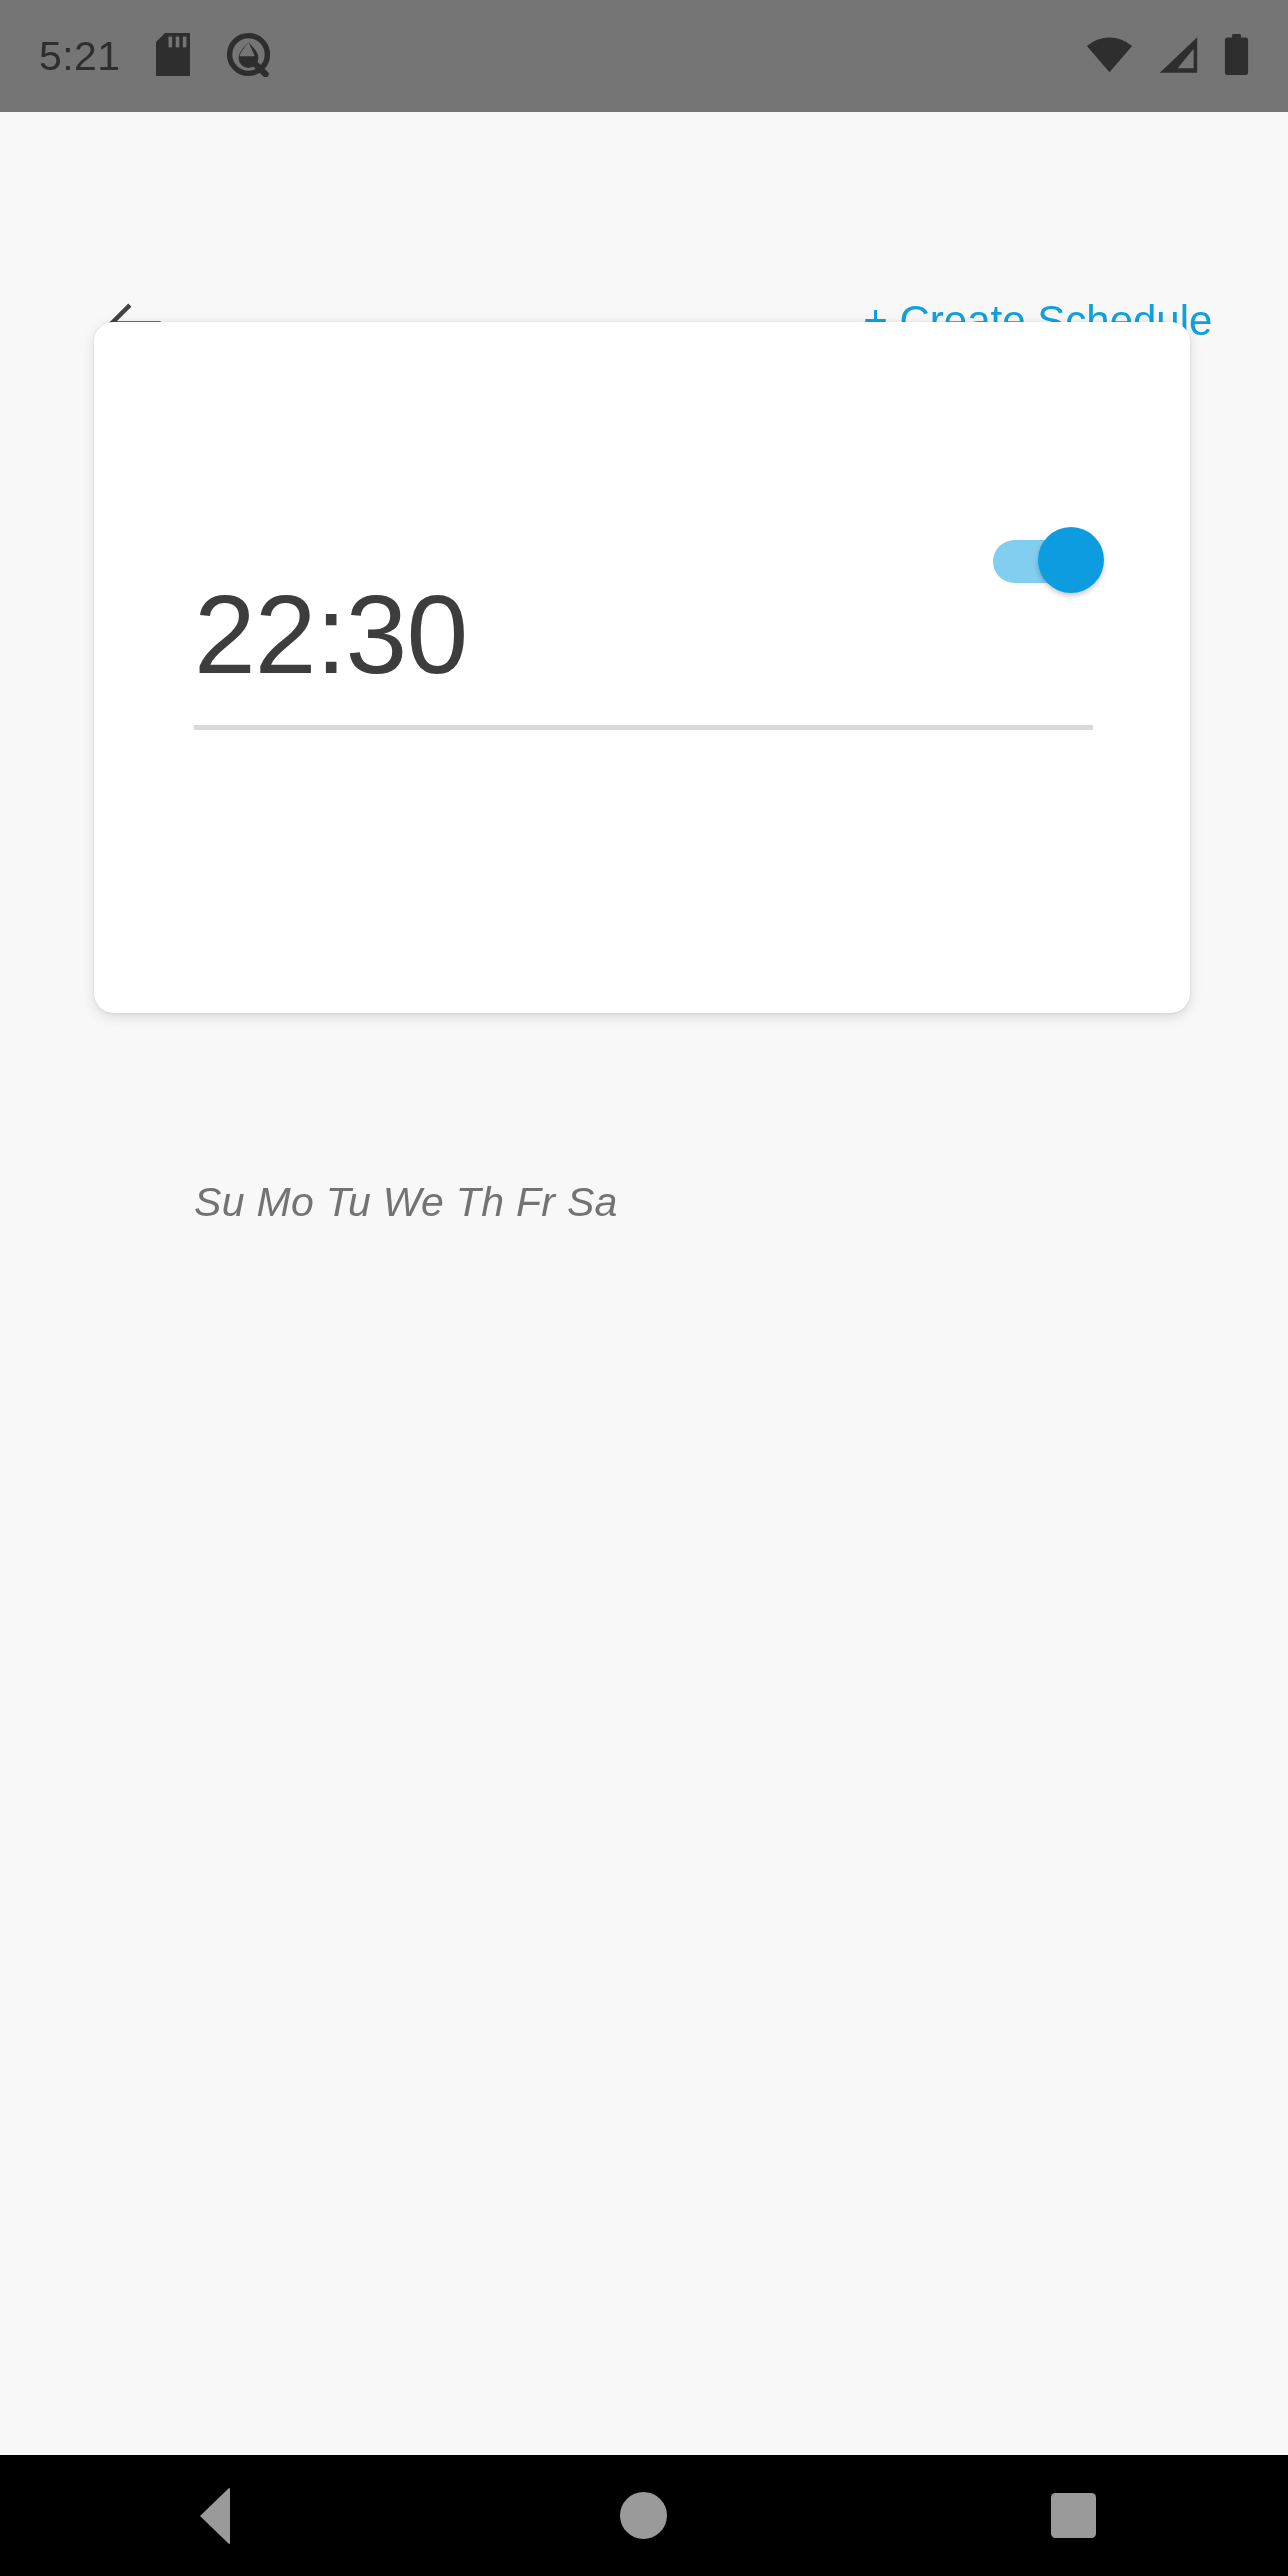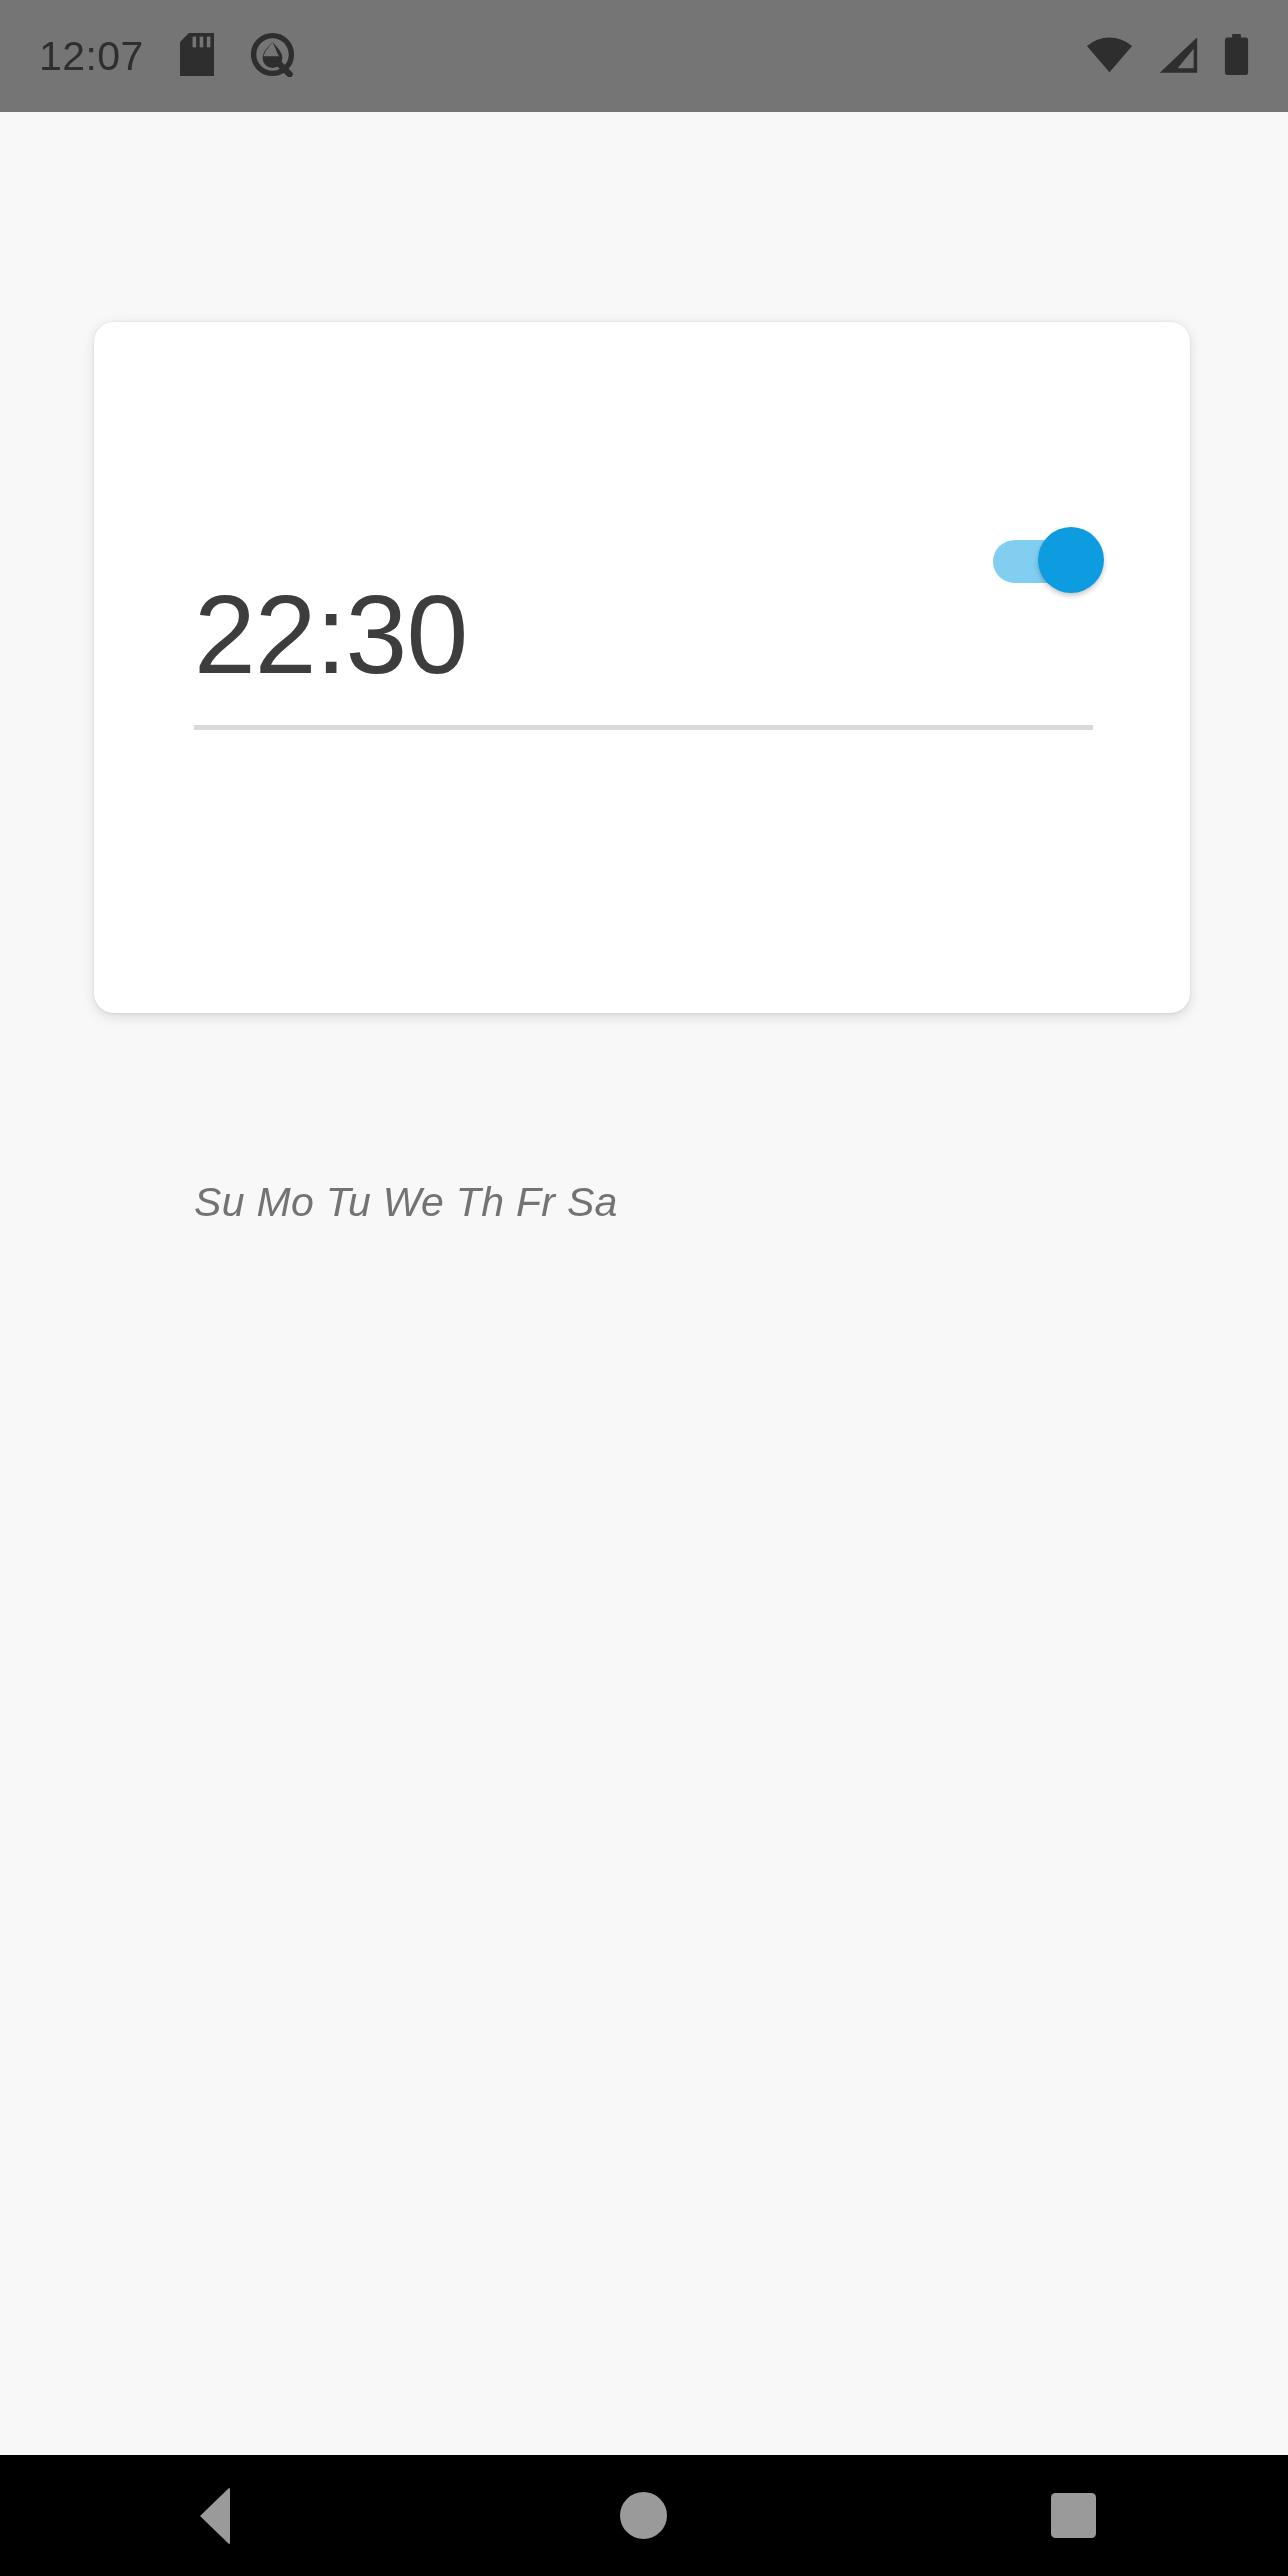--- a/index.html
+++ b/index.html
@@ -144,21 +144,21 @@
     background:#9a9a9a;
   }
 </style>
 </head>
 <body>
 
 <div id="screen">
 
   <div id="status-bar">
     <div id="status-left">
-      <span id="status-clock">12:07</span>
+      <span id="status-clock">5:21</span>
 
       <span class="sb-icon">
         <svg width="34" height="43" viewBox="0 0 38 48">
           <path d="M10 0 H38 V48 H0 V10 Z" fill="#2e2e2e"></path>
           <rect x="14" y="4" width="4" height="12" fill="#757575"></rect>
           <rect x="22" y="4" width="4" height="12" fill="#757575"></rect>
           <rect x="30" y="4" width="4" height="12" fill="#757575"></rect>
         </svg>
       </span>
 
@@ -189,20 +189,30 @@
 
       <span class="sb-icon">
         <svg width="25" height="41" viewBox="0 0 28 46">
           <rect x="9" y="0" width="10" height="5" rx="1.5" fill="#2e2e2e"></rect>
           <rect x="1" y="4" width="26" height="42" rx="3" fill="#2e2e2e"></rect>
         </svg>
       </span>
     </div>
   </div>
 
+  <div id="app-bar">
+    <div id="back-button">
+      <span>
+        <svg width="55" height="45" viewBox="0 0 62 50">
+          <path d="M58 25 L6 25 M24 6 L5 25 L24 44" fill="none" stroke="#424242" stroke-width="5" stroke-linecap="square" stroke-linejoin="miter"></path>
+        </svg>
+      </span>
+    </div>
+    <div id="create-schedule-button">+ Create Schedule</div>
+  </div>
 
   <div id="schedule-card">
 
     <div id="card-top-row">
       <div id="schedule-time">22:30</div>
 
       <div id="schedule-toggle">
         <span class="toggle-track"></span>
         <span class="toggle-thumb"></span>
       </div>

